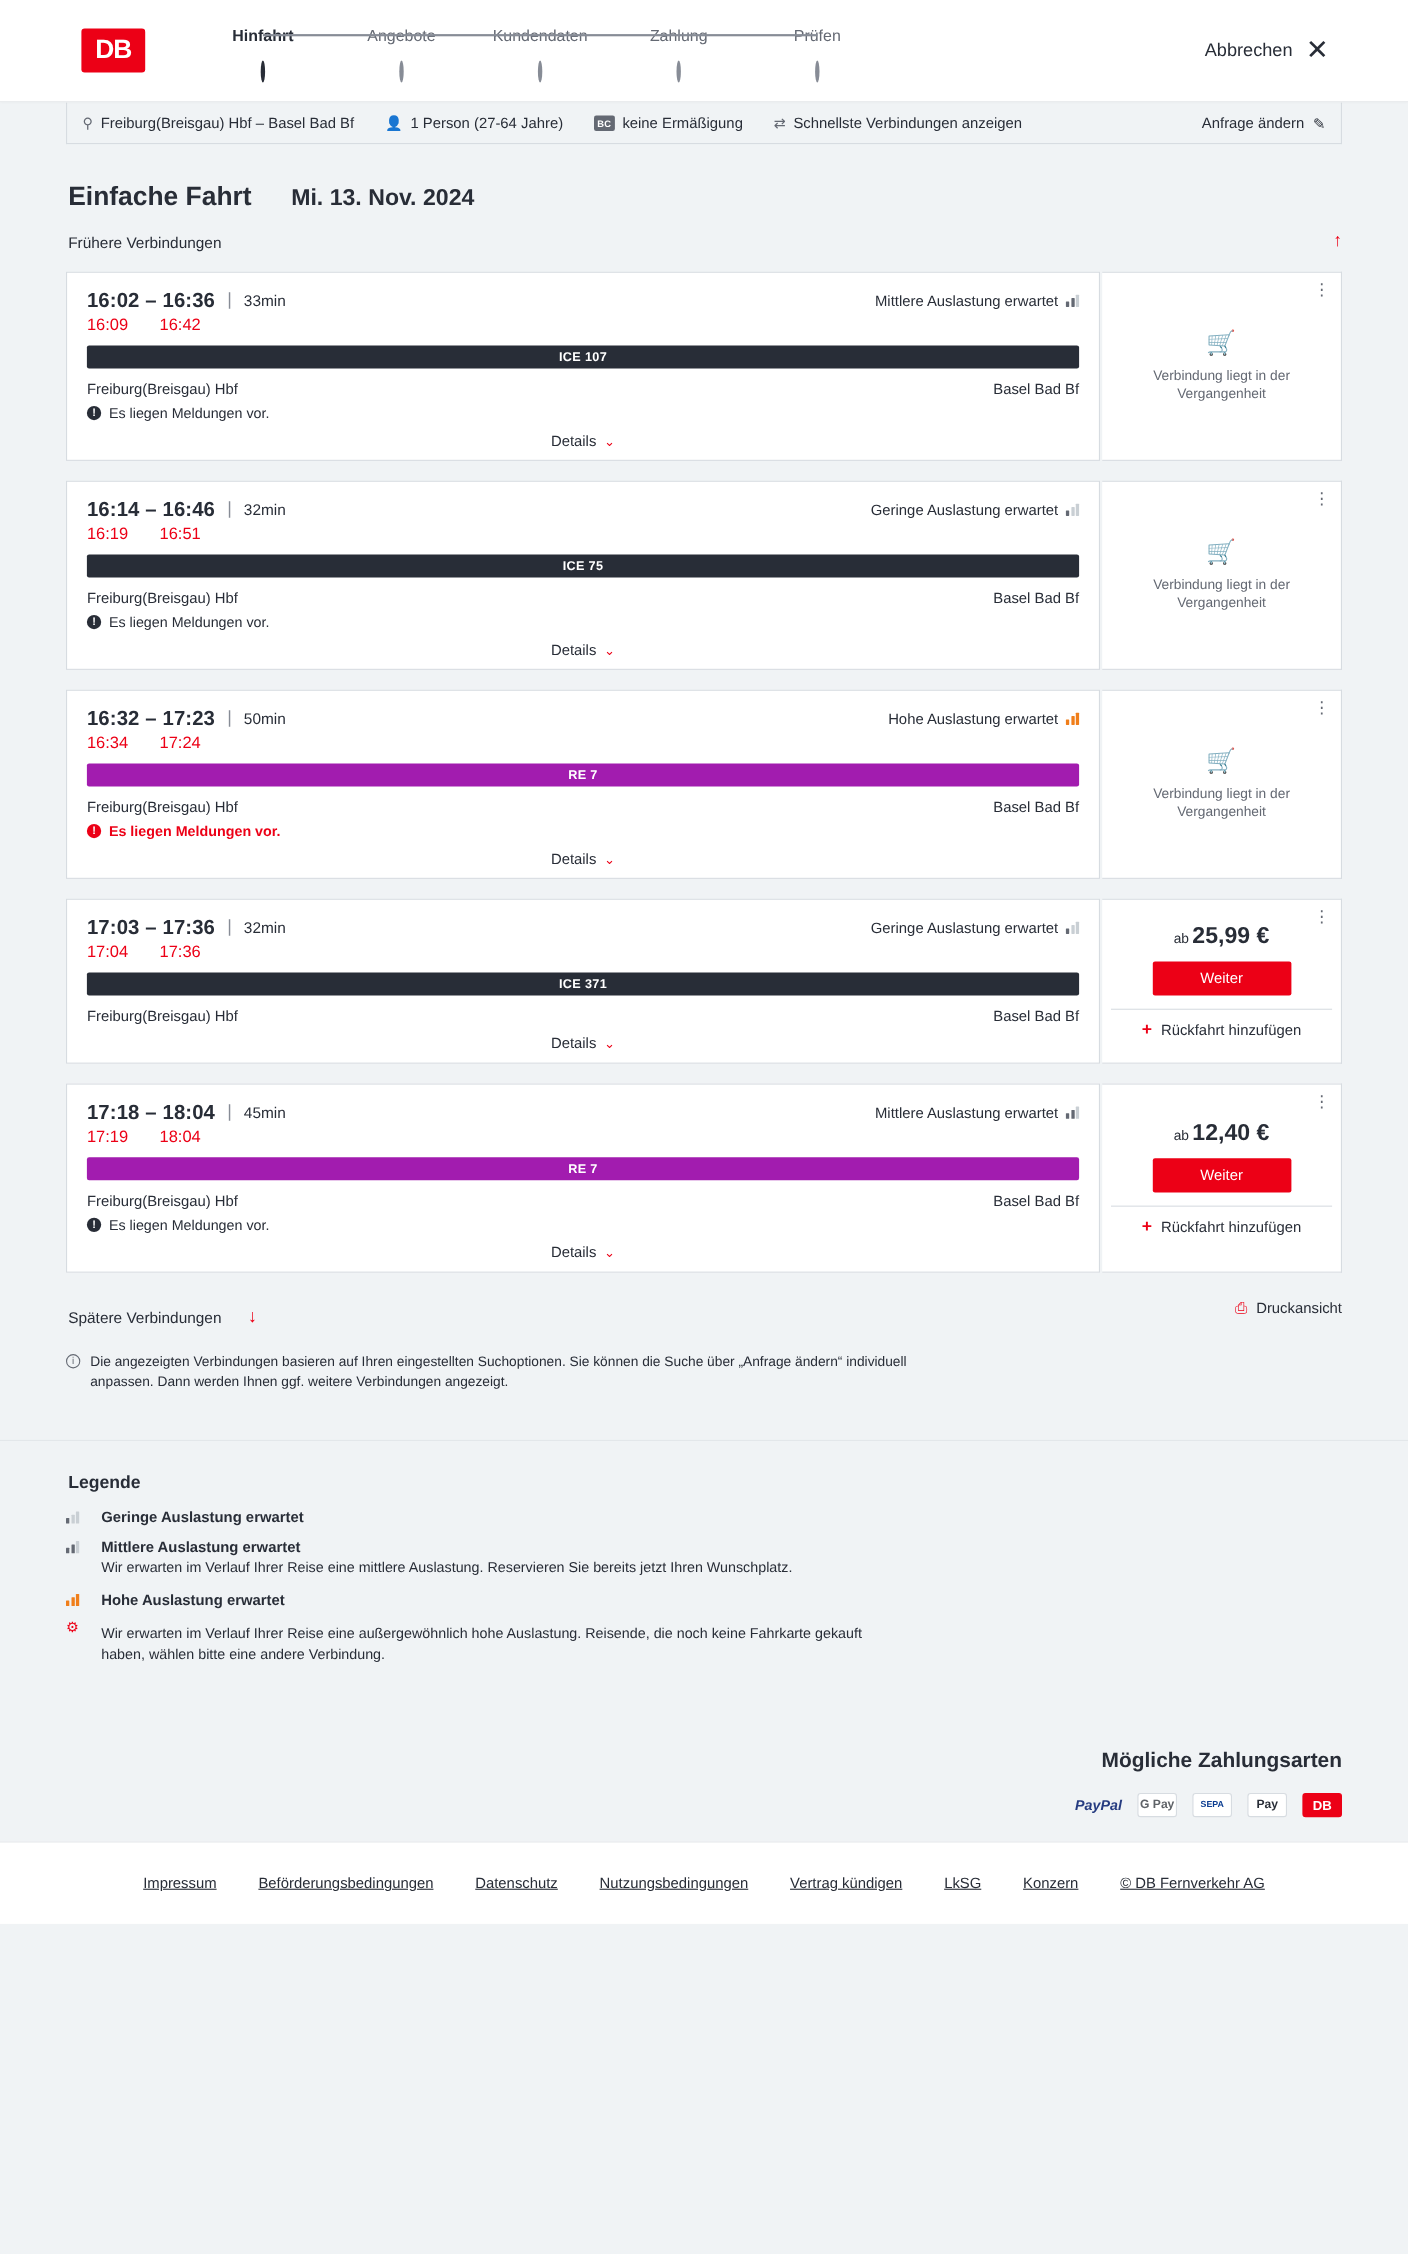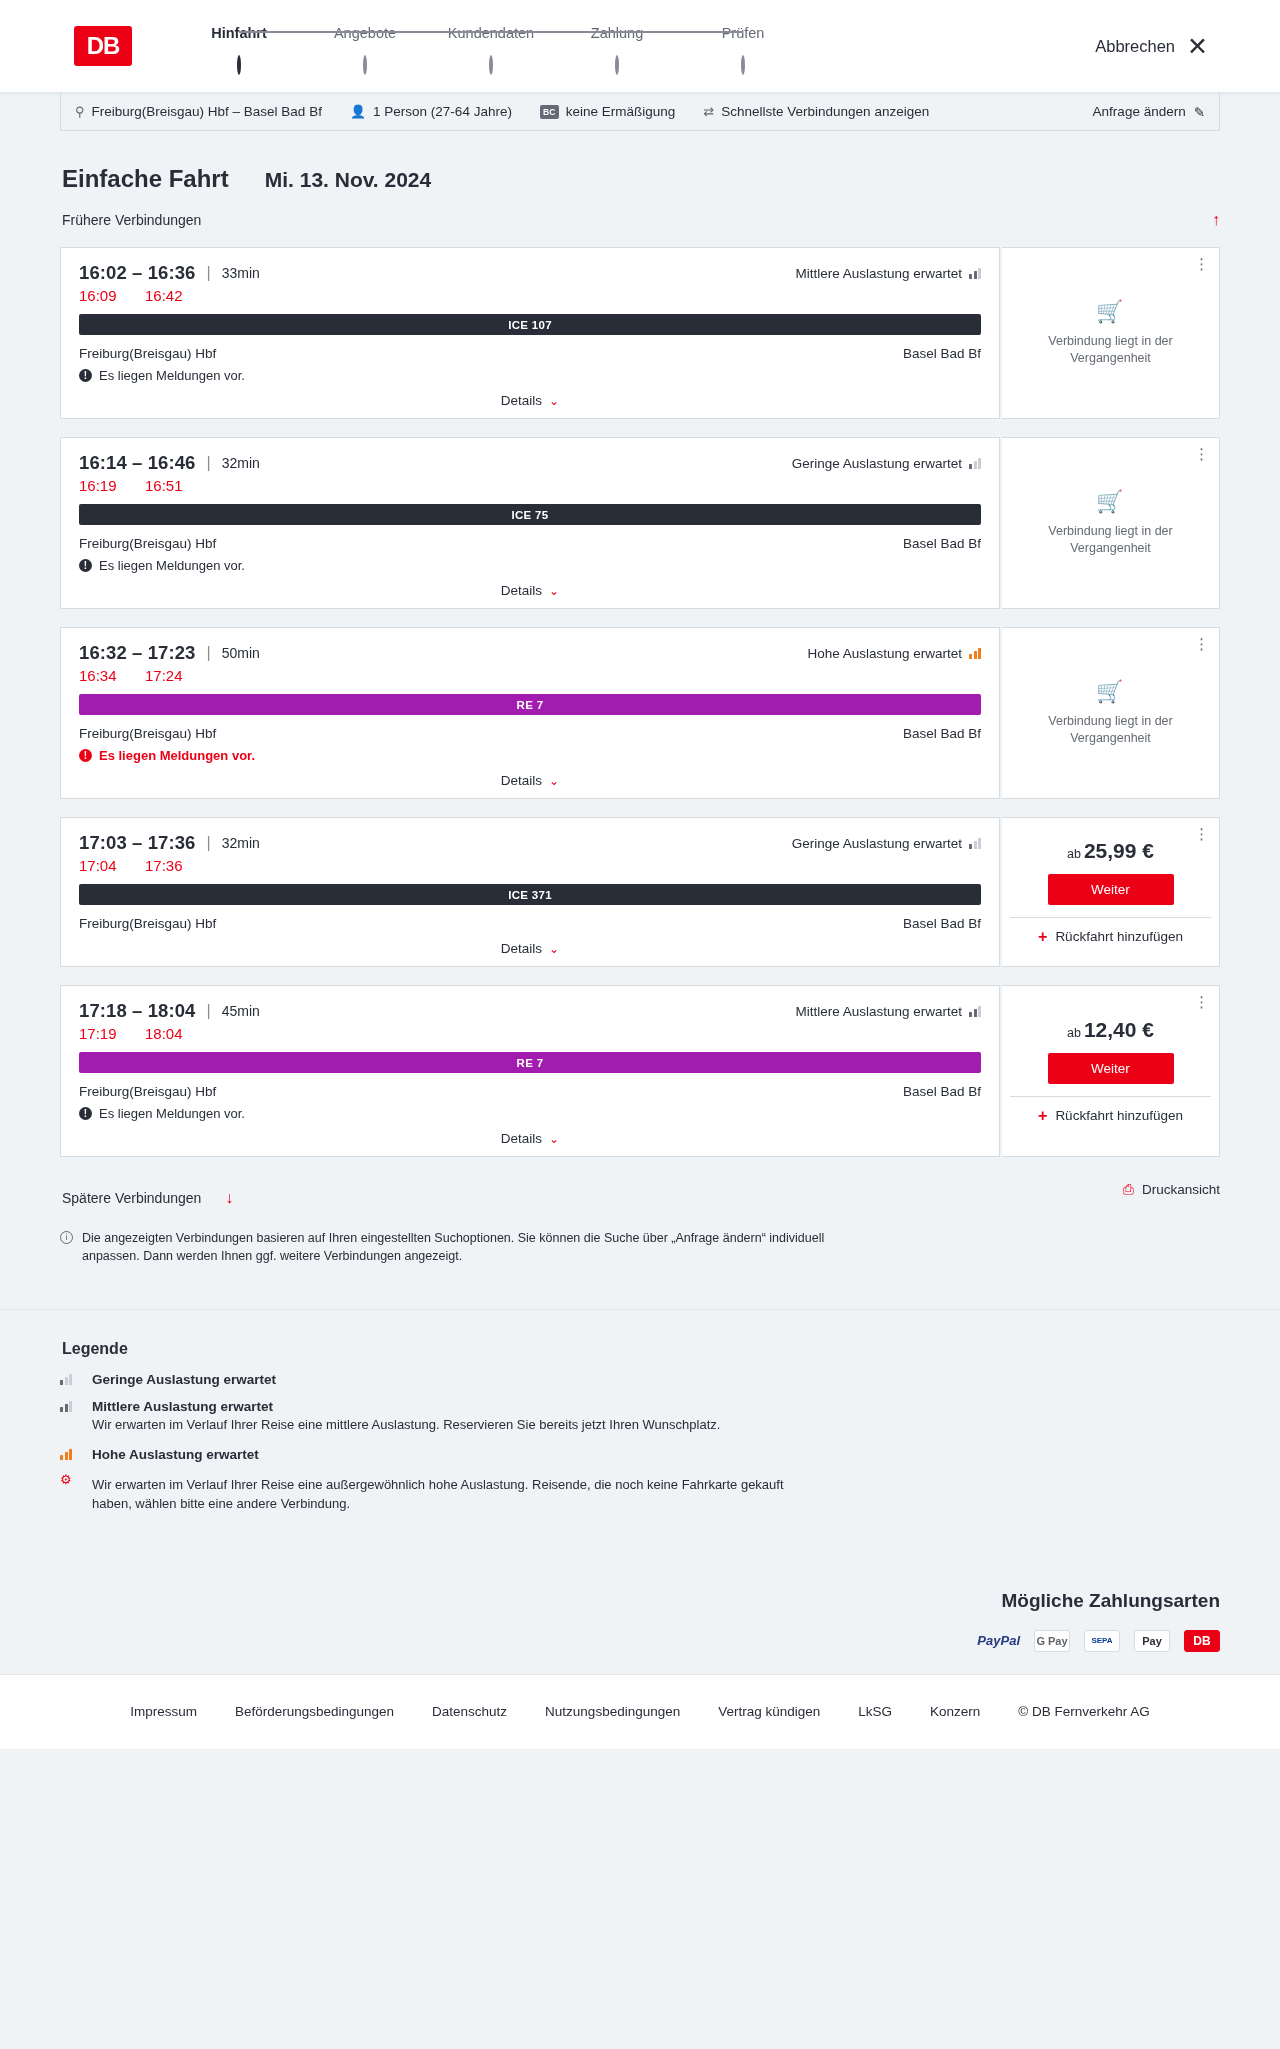--- a/index.html
+++ b/index.html
@@ -236,21 +236,21 @@
   .pay-ic.sepa { color: #0b3d91; font-size: 8px; }
   .pay-ic.apple { font-size: 11px; }
   .pay-ic.gpay { font-size: 11px; color: #5f6368; }
   .pay-ic.db { background: #ec0016; color: #fff; border-color: #ec0016; font-size: 12px; }
 
   
   .footer-wrap { background: #fff; border-top: 1px solid #e3e7ea; }
   .footer { width: 1160px; margin: 0 auto; height: 74px;
     display: flex; align-items: center; justify-content: center; gap: 38px;
     font-size: 13.5px; color: #282d37; }
-  .footer span { cursor: pointer; }
+  .footer span { cursor: pointer; text-decoration: underline; }
   .footer span.copy { cursor: default; }
 </style>
 </head>
 <body>
 
 <div class="page">
 
   <div class="header-wrap">
     <div class="header-inner">
       <div class="db-logo">DB</div>

